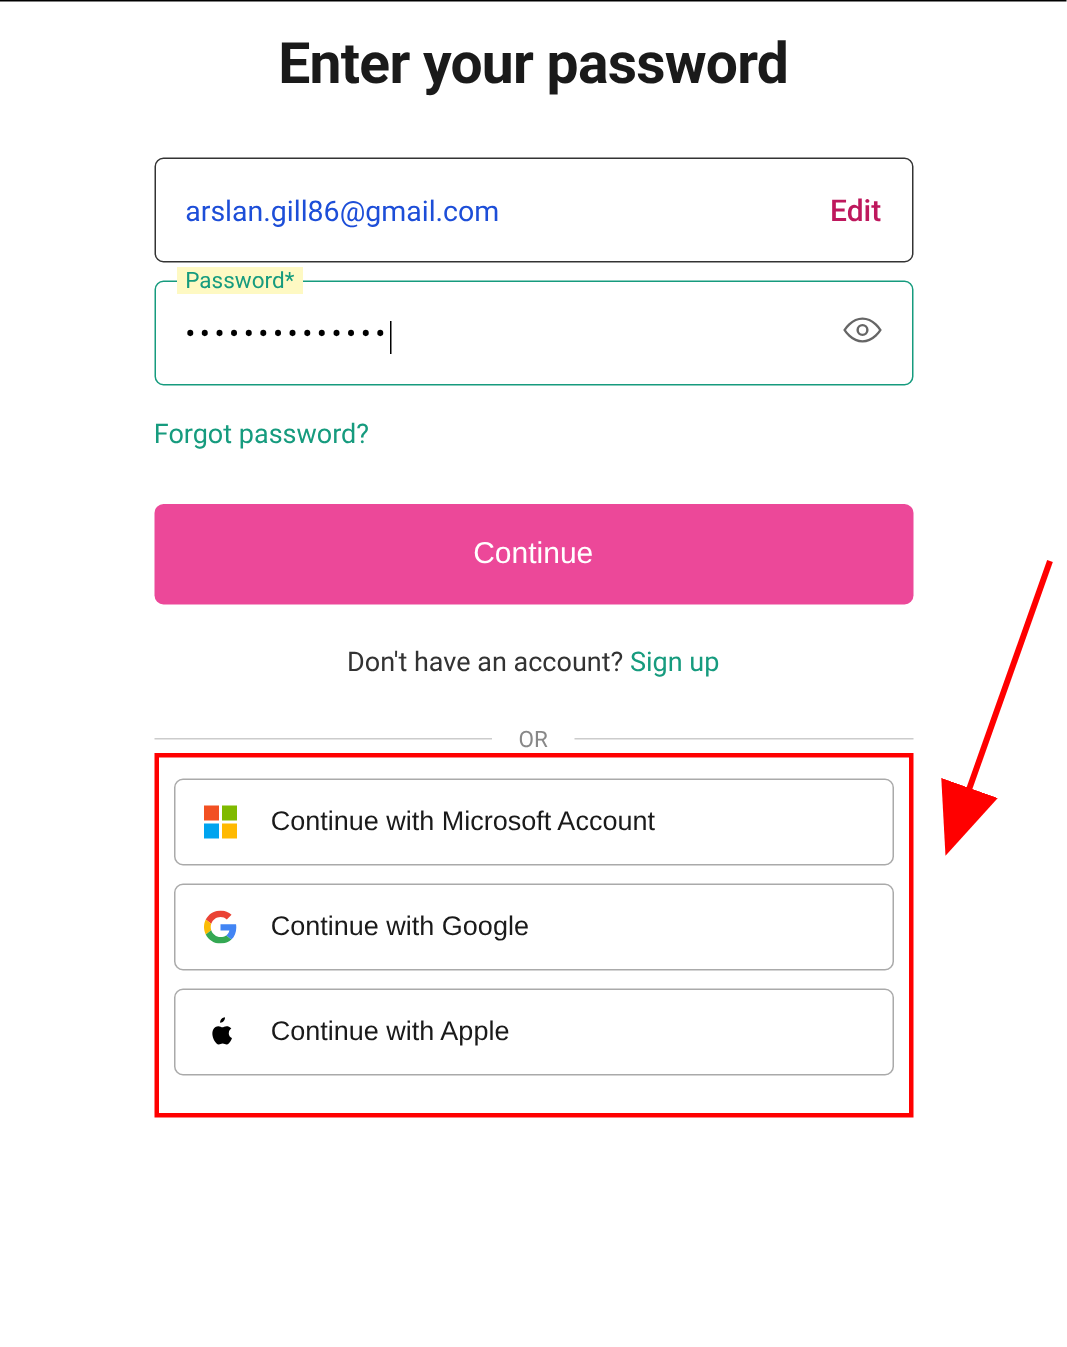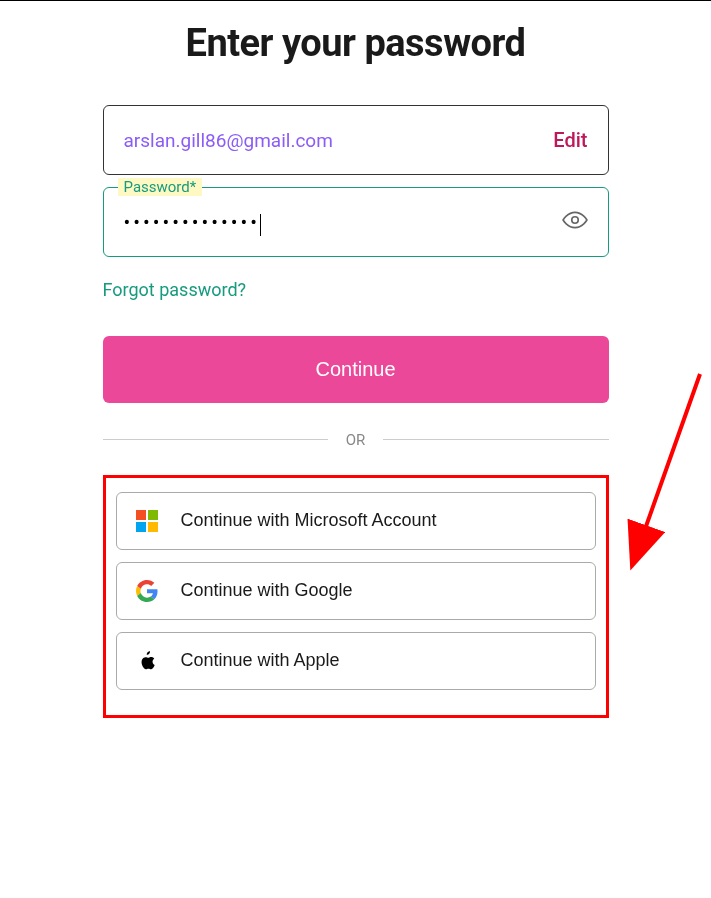--- a/index.html
+++ b/index.html
@@ -28,21 +28,21 @@
       border: 1px solid #333;
       border-radius: 6px;
       padding: 22px 20px;
       display: flex;
       justify-content: space-between;
       align-items: center;
       margin-bottom: 12px;
     }
     .email-text {
       font-size: 19px;
-      color: #8b5cf6;
+      color: #1d4ed8;
     }
     .edit-link {
       font-size: 20px;
       color: #be185d;
       cursor: pointer;
       font-weight: 500;
     }
     .password-field {
       position: relative;
       border: 1px solid #169b7e;
@@ -104,21 +104,20 @@
       color: #333;
       margin-bottom: 32px;
     }
     .signup-link {
       color: #169b7e;
       cursor: pointer;
     }
     .divider {
       display: flex;
       align-items: center;
-      margin-bottom: 26px;
       color: #888;
       font-size: 15px;
     }
     .divider-line {
       flex: 1;
       height: 1px;
       background: #ccc;
     }
     .divider-text {
       padding: 0 18px;
@@ -186,20 +185,25 @@
         <path d="M1 12s4-7 11-7 11 7 11 7-4 7-11 7S1 12 1 12z"></path>
         <circle cx="12" cy="12" r="3"></circle>
       </svg>
     </span>
   </div>
 
   <div class="forgot-link">Forgot password?</div>
 
   <button class="continue-btn">Continue</button>
 
+  <div class="signup-row">
+    <span>Don't have an account?</span>
+    <span> </span>
+    <span class="signup-link">Sign up</span>
+  </div>
 
   <div class="divider">
     <div class="divider-line"></div>
     <span class="divider-text">OR</span>
     <div class="divider-line"></div>
   </div>
 
   <div class="social-container">
     <button class="social-btn">
       <span class="social-icon">

